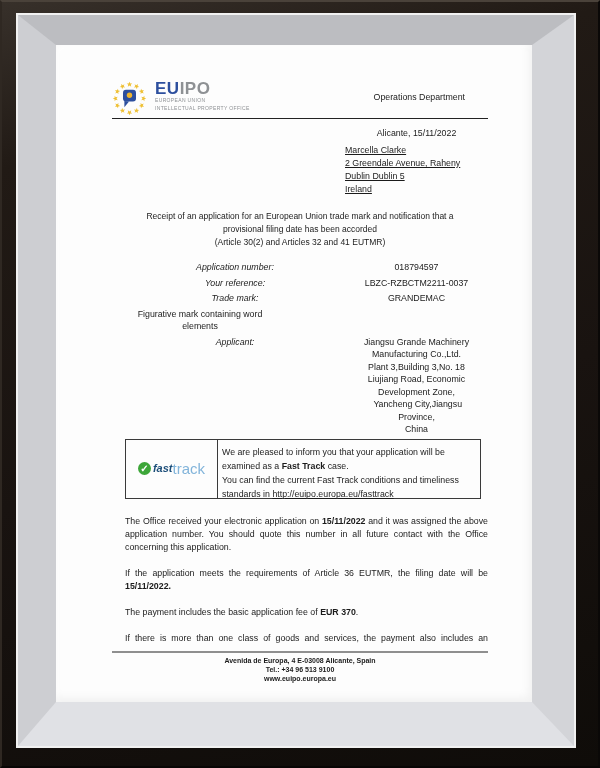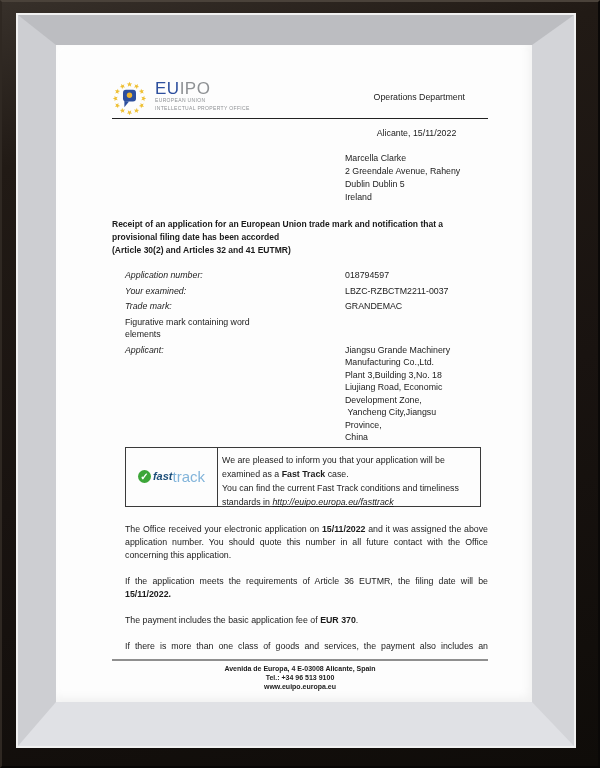--- a/index.html
+++ b/index.html
@@ -32,46 +32,46 @@
   .content {
     position:absolute; inset:0;
     padding:36px 44px 0 56px;
     font-size:8.8px; line-height:13px;
   }
   .pre { white-space:pre-wrap; }
   
   .hdr-row { display:flex; justify-content:space-between; align-items:flex-end; }
   .logo { display:flex; gap:8px; align-items:flex-start; }
   .stars { width:35px; height:35px; display:block; }
-  .wordmark { font-size:17px; font-weight:normal; letter-spacing:0.5px; line-height:14px; margin-top:1px; }
+  .wordmark { font-size:17px; font-weight:bold; letter-spacing:0.5px; line-height:14px; margin-top:1px; }
   .wm-eu { color:#2d4f9e; }
   .wm-ipo { color:#8e9194; }
   .logo-sub { font-size:5px; line-height:5.8px; color:#8e9194; letter-spacing:0.35px; margin-top:2px; }
   .dept { margin-bottom:12px; padding-right:23px; }
   .rule { border-top:1.6px solid #222; margin-top:2px; }
   .form-code { text-align:right; padding-right:9px; margin-top:3px; }
   
   .place-date { margin-left:233px; margin-top:8px;text-align:center; }
-  .recipient { margin-left:233px; margin-top:12px; }
+  .recipient { margin-left:233px; margin-top:4px;text-decoration:underline; }
   
-  .title { font-weight:bold; font-size:8.5px; margin-top:14px; }
+  .title { text-align:center; font-weight:normal; font-size:8.5px; margin-top:14px; }
   
   .details { margin-left:13px; margin-top:12px; line-height:12.5px; }
-  .drow { display:flex; margin-bottom:3px; }
+  .drow { display:flex; margin-bottom:3px;text-align:center; }
   .dlabel { flex:0 0 220px; font-style:italic; }
   .dvalue { width:150px; white-space:pre-wrap; }
   
   .ftbox { margin-left:13px; margin-top:2px; width:356px; height:60px; border:1px solid #3a3a3a; display:flex; }
   .ftlogo { flex:0 0 92px; border-right:1px solid #3a3a3a; display:flex; align-items:center; justify-content:center; }
   .ft-check { width:13px; height:13px; border-radius:50%; background:#3da639; color:#fff;
               font-size:10px; line-height:13px; text-align:center; font-weight:bold; }
   .ft-fast { font-style:italic; font-weight:800; font-size:11px; color:#1c4e79; margin-left:2px; }
   .ft-track { font-size:15px; color:#82b4da; margin-left:0; }
   .ftmsg { flex:1; text-align:left; padding:5px 4px; line-height:14px; }
-  .ftlink { text-decoration:underline; color:#1b1b1b;font-style:italic; }
+  .ftlink { text-decoration:underline; color:#1b1b1b; }
   
   .paras { margin-left:13px; margin-top:16px; }
   .paras p { text-align:justify; margin-bottom:13px; }
   .p-last { text-align-last:justify; margin-bottom:0 !important; }
   
   .foot-rule { border-top:2px solid #8f8f8f; margin-top:6px; }
   .footer { text-align:center; font-weight:bold; font-size:7px; line-height:9px; margin-top:3px; }
 </style>
 </head>
 <body>
@@ -124,21 +124,21 @@
 provisional filing date has been accorded</div>
           <div>(Article 30(2) and Articles 32 and 41 EUTMR)</div>
         </div>
 
         <div class="details">
           <div class="drow">
             <div class="dlabel">Application number:</div>
             <div class="dvalue">018794597</div>
           </div>
           <div class="drow">
-            <div class="dlabel">Your examined:</div>
+            <div class="dlabel">Your reference:</div>
             <div class="dvalue">LBZC-RZBCTM2211-0037</div>
           </div>
           <div class="drow">
             <div class="dlabel">Trade mark:</div>
             <div class="dvalue">GRANDEMAC</div>
           </div>
           <div class="drow">
             <div class="dvalue">Figurative mark containing word elements</div>
           </div>
           <div class="drow">

